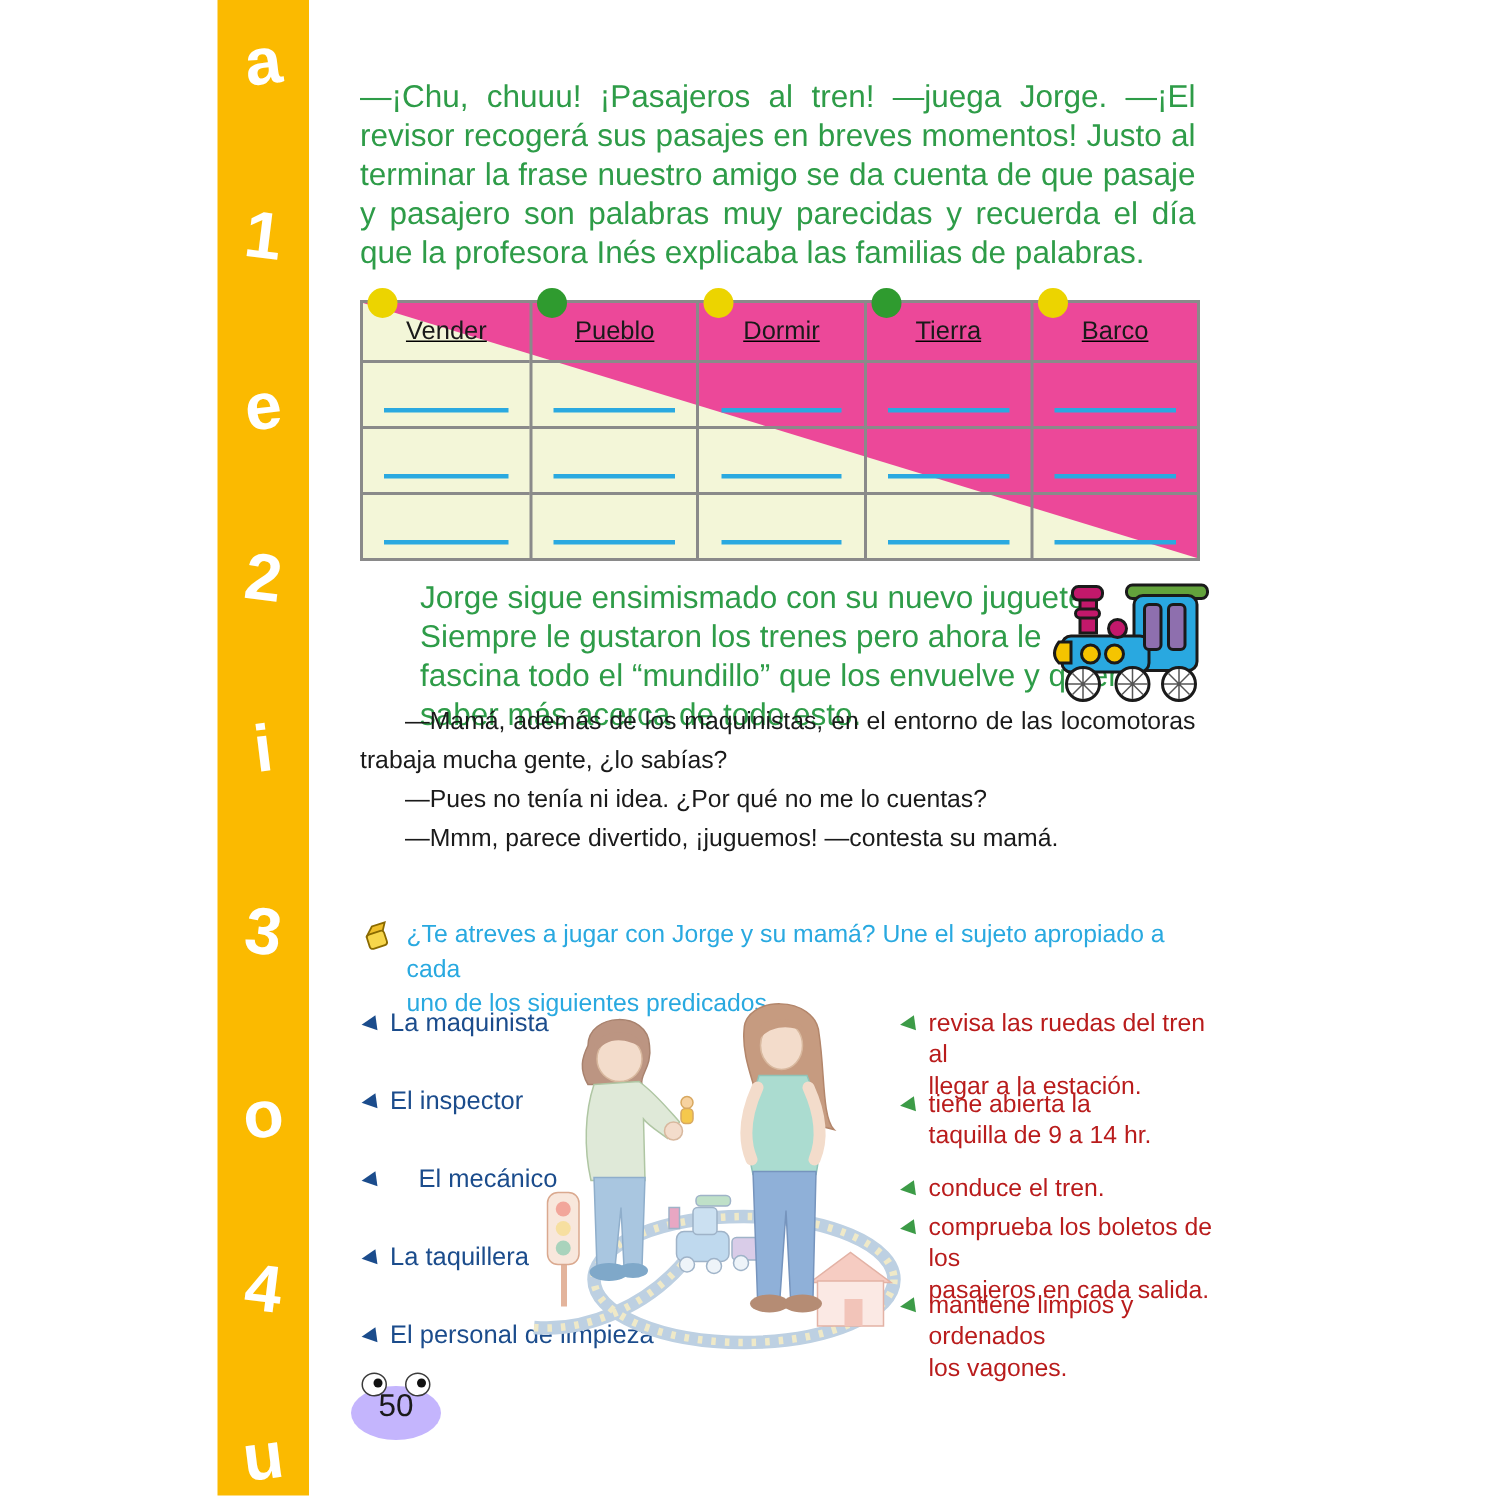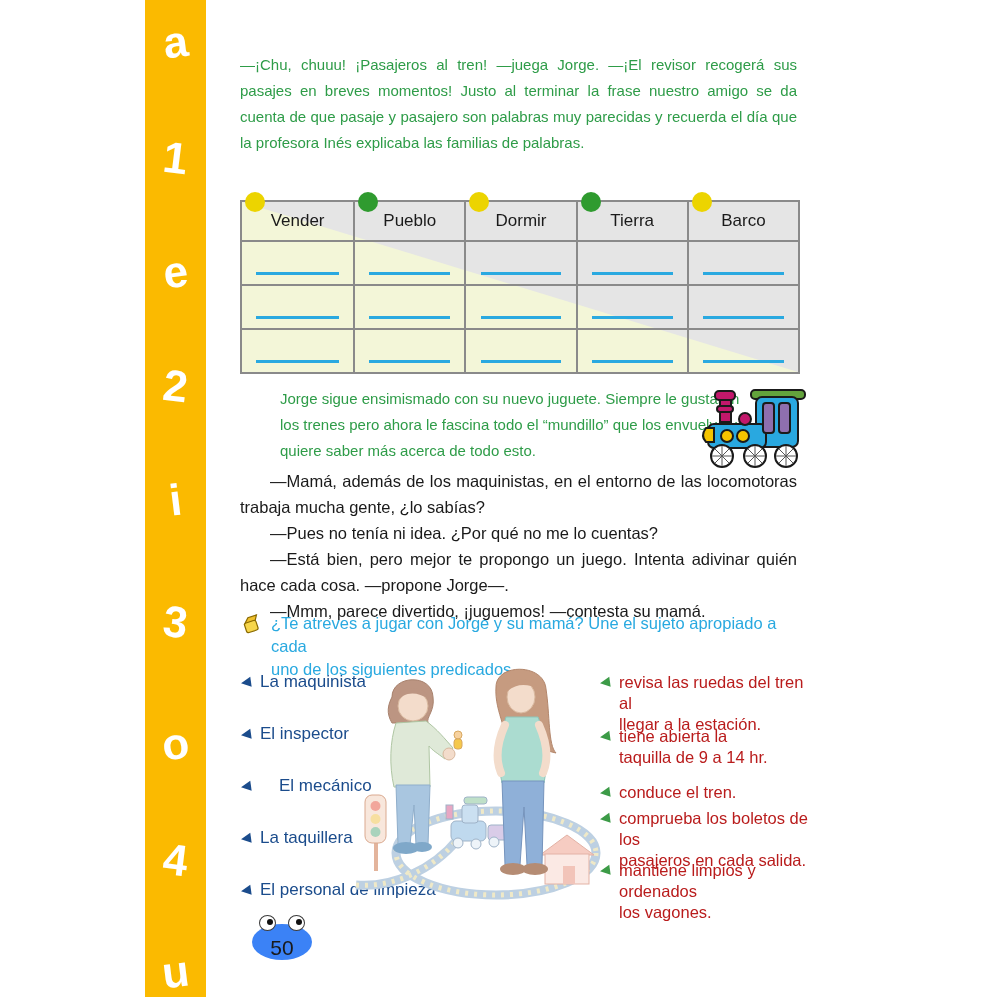--- a/index.html
+++ b/index.html
@@ -11,41 +11,42 @@
 
   
   .band{position:absolute;left:145px;top:0;width:61px;height:997px;background:#FBBA00;}
   .mascot{
     position:absolute;left:0;width:61px;height:56px;line-height:56px;text-align:center;
     color:#fff;font-size:44px;font-weight:bold;user-select:none;
   }
 
   
   .green-par{
-    position:absolute;color:#2E9C48;font-size:15px;line-height:26px;text-align:justify;
+    position:absolute;color:#2E9C48;font-size:21px;line-height:26px;text-align:justify;
   }
   .intro{left:240px;top:52px;width:557px;}
   .story{left:240px;top:386px;width:478px;text-align:left;margin-left:40px;}
 
   .instruction{
     position:absolute;left:240px;display:flex;align-items:flex-start;gap:9px;
     color:#29A9E0;font-size:16px;line-height:23px;
   }
   .instruction .itext{white-space:pre-line;}
   .instr1{top:166px;}
   .instr1 .itext{white-space:nowrap;}
   .instr2{top:612px;width:575px;font-size:16.5px;}
   .pencil{flex:0 0 auto;margin-top:1px;}
 
   
   .dtable{
     position:absolute;left:240px;top:200px;width:556px;height:170px;
     border:2px solid #8A8A8A;display:grid;
     grid-template-columns:repeat(5,1fr);grid-template-rows:38px 44px 44px 44px;
-    background:#e5e5e5;
+    background:#ec4899;
+    text-decoration:underline;
   }
   .wash{position:absolute;inset:0;background:#F3F6D8;clip-path:polygon(0 0,100% 100%,0 100%);}
   .tcell{position:relative;z-index:1;}
   .tcell.bl{border-left:2px solid #8A8A8A;}
   .tcell.bt{border-top:2px solid #8A8A8A;}
   .hcell{display:flex;align-items:center;justify-content:center;
     color:#1A1A1A;font-size:17px;}
   .dot{position:absolute;width:20px;height:20px;border-radius:50%;top:-10px;left:3px;}
   .ans{position:absolute;left:13%;right:13%;bottom:9px;border-bottom:3px solid #2AA9E0;}
 
@@ -61,22 +62,22 @@
   .predicates{position:absolute;left:599px;top:670px;width:215px;}
   .predicate-item{position:absolute;left:0;display:flex;align-items:flex-start;gap:8px;
     color:#b91c1c;font-size:16.5px;line-height:21px;}
   .predicate-item .ptext{white-space:pre-line;}
   .marker{flex:0 0 auto;margin-top:4px;}
   .subject-item .marker{margin-top:1px;}
 
   .scene{position:absolute;left:336px;top:655px;}
 
   
-  .badge{position:absolute;left:252px;top:924px;width:60px;height:36px;
-    background:#3b82f6;border-radius:50%;display:flex;align-items:flex-end;justify-content:center;}
+  .badge{position:absolute;left:234px;top:924px;width:60px;height:36px;
+    background:#c4b5fd;border-radius:50%;display:flex;align-items:flex-start;justify-content:center;}
   .badge-num{color:#1A1A1A;font-size:21px;margin-top:2px;}
   .eye{position:absolute;top:-9px;width:15px;height:14px;background:#fff;border:1.5px solid #3A3A3A;
     border-radius:50%;}
   .eye.left{left:7px;}
   .eye.right{right:7px;}
   .pupil{position:absolute;right:2px;top:3px;width:6px;height:6px;background:#111;border-radius:50%;}
   .authors{position:absolute;left:340px;top:928px;width:457px;text-align:right;
     font-style:italic;font-size:15px;color:#1A1A1A;}
   .authors .sep{color:#E87B1E;font-weight:bold;padding:0 4px;}
 </style>
@@ -196,21 +197,20 @@
     <g stroke="#555" stroke-width="1">
       <path d="M24 60 V80 M14 70 H34 M17 63 L31 77 M31 63 L17 77"></path>
       <path d="M57 60 V80 M47 70 H67 M50 63 L64 77 M64 63 L50 77"></path>
       <path d="M88 60 V80 M78 70 H98 M81 63 L95 77 M95 63 L81 77"></path>
     </g>
   </svg>
 
   <div class="dialogue">
       <p>—Mamá, además de los maquinistas, en el entorno de las locomotoras trabaja mucha gente, ¿lo sabías?</p>
       <p>—Pues no tenía ni idea. ¿Por qué no me lo cuentas?</p>
-      <p>—Está bien, pero mejor te propongo un juego. Intenta adivinar quién hace cada cosa. —propone Jorge—.</p>
       <p>—Mmm, parece divertido, ¡juguemos! —contesta su mamá.</p>
     </div>
 
   <div class="instruction instr2">
     <svg class="pencil" width="22" height="22" viewBox="0 0 22 22">
       <g transform="rotate(-18 11 11)">
         <path d="M5 9 l5 -5 h9 l-3 5 Z" fill="#EFBF2A" stroke="#8A6A00" stroke-width="1.2"></path>
         <rect x="4.5" y="8.5" width="12" height="10" rx="2" fill="#F7D64B" stroke="#8A6A00" stroke-width="1.2"></rect>
       </g>
     </svg>

